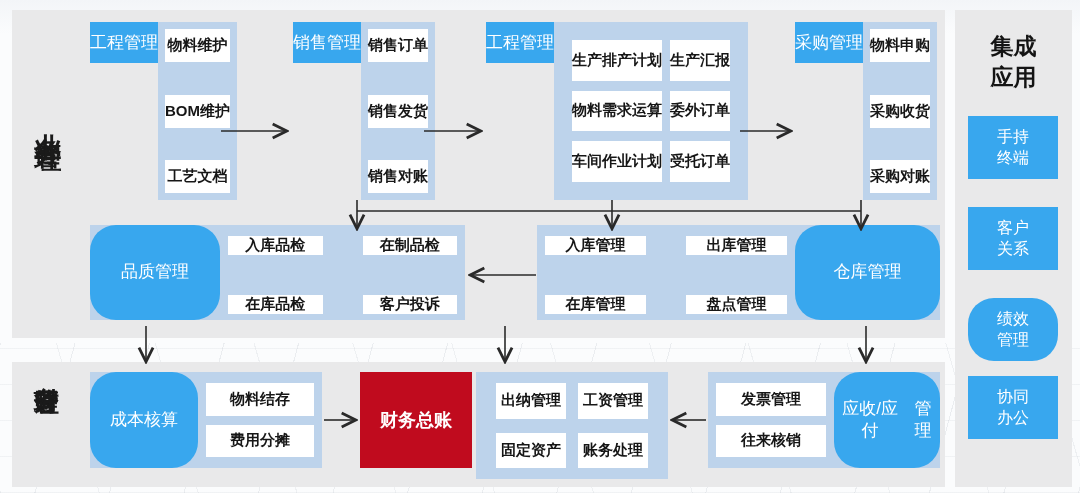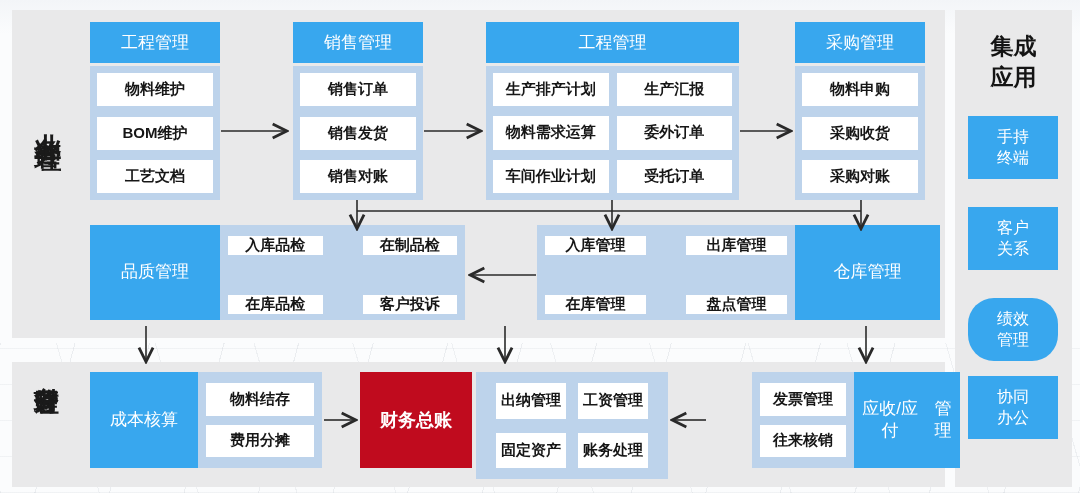--- a/index.html
+++ b/index.html
@@ -25,59 +25,59 @@
   #panel-integration{left:955px;top:10px;width:117px;height:477px;}
 
   .vlabel{
     position:absolute;z-index:2;writing-mode:vertical-rl;text-orientation:upright;
     font-weight:bold;color:#1a1a1a;
   }
   #biz-label{left:30px;top:112px;font-size:27px;letter-spacing:4px;}
   #fin-label{left:31px;top:367px;font-size:25px;letter-spacing:1px;}
 
   
-  .col{position:absolute;top:22px;height:178px;display:flex;flex-direction:column;z-index:2;}
+  .col{position:absolute;top:22px;height:178px;display:flex;flex-direction:row;z-index:2;}
   #col-eng{left:90px;width:130px;}
   #col-sales{left:293px;width:130px;}
   #col-prod{left:486px;width:253px;}
   #col-purch{left:795px;width:130px;}
   .hdr{
     height:41px;flex:none;background:#38a7ee;color:#fff;
     display:flex;align-items:center;justify-content:center;
     font-size:17px;font-weight:500;margin-bottom:3px;
   }
   .tray{
     flex:1;background:#bdd3eb;display:flex;flex-direction:column;
     justify-content:space-between;padding:7px;box-sizing:border-box;
   }
   .tray2{
     flex:1;background:#bdd3eb;display:grid;grid-template-columns:1fr 1fr;
-    column-gap:8px;row-gap:10px;padding:7px;box-sizing:border-box;
+    column-gap:8px;row-gap:10px;padding:18px;box-sizing:border-box;
   }
   .wbox{
     background:#fff;display:flex;align-items:center;justify-content:center;
     font-size:15px;font-weight:600;color:#161616;white-space:nowrap;
   }
   .tray .wbox{flex:none;height:33px;}
 
   
   .group{position:absolute;background:#bdd3eb;display:flex;z-index:2;box-sizing:border-box;}
   #grp-quality{left:90px;top:225px;width:375px;height:95px;}
   #grp-warehouse{left:537px;top:225px;width:403px;height:95px;}
   #grp-cost{left:90px;top:372px;width:232px;height:96px;}
-  #grp-receivable{left:708px;top:372px;width:208px;height:96px;margin-left:44px;}
+  #grp-receivable{left:708px;top:372px;width:232px;height:96px;}
   #grp-cashier{
     position:absolute;left:476px;top:372px;width:192px;height:107px;z-index:2;
     background:#bdd3eb;display:grid;grid-template-columns:1fr 1fr;
     column-gap:12px;row-gap:14px;padding:11px 20px;box-sizing:border-box;
   }
   .bluebox{
     background:#38a7ee;color:#fff;flex:none;
     display:flex;align-items:center;justify-content:center;
-    font-size:17px;font-weight:500;text-align:center;line-height:1.3;
+    font-size:17px;font-weight:500;text-align:center;line-height:1.3;border-radius:26px;
   }
   #grp-quality .bluebox{width:130px;}
   #grp-warehouse .bluebox{width:145px;}
   #grp-cost .bluebox{width:108px;}
   #grp-receivable .bluebox{width:106px;}
   .grid22{
     flex:1;display:grid;grid-template-columns:1fr 1fr;
     column-gap:8px;row-gap:8px;padding:11px 8px;box-sizing:border-box;gap:40px;
   }
   .grid12{

